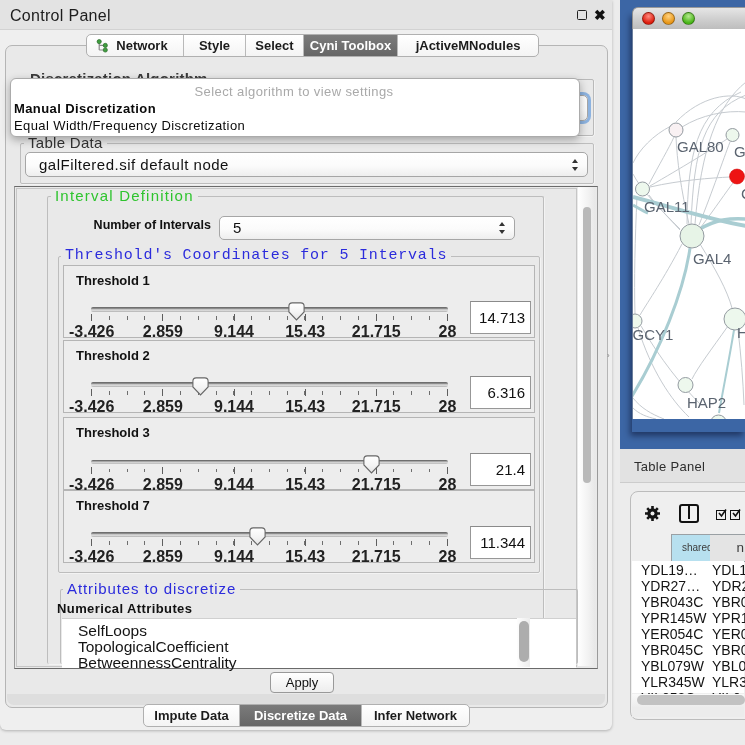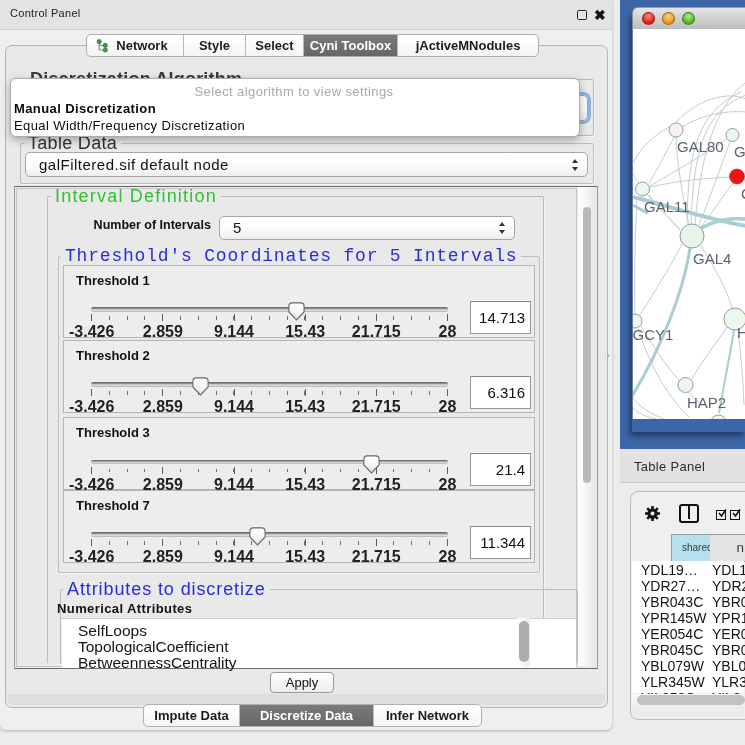--- a/index.html
+++ b/index.html
@@ -1,20 +1,20 @@
 <!DOCTYPE html>
 <html><head><meta charset="utf-8">
 <style>
 html,body{margin:0;padding:0;}
 body{width:745px;height:745px;position:relative;overflow:hidden;
  background:#ececec;font-family:"Liberation Sans",sans-serif;}
 .a{position:absolute;}
 .grp{position:absolute;border:1px solid #bdbdbd;border-radius:2px;
  box-shadow:0.5px 0.5px 0 rgba(255,255,255,.9);}
-.gtitle{position:absolute;background:#e9e9e9;padding:0 4px;font-size:18px;letter-spacing:0.5px;line-height:14px;white-space:nowrap;}
+.gtitle{position:absolute;background:#e9e9e9;padding:0 4px;font-size:15px;letter-spacing:0.5px;line-height:14px;white-space:nowrap;}
 .combo{position:absolute;background:linear-gradient(180deg,#ffffff 0%,#fbfbfb 55%,#eeeeee 100%);
  border:1px solid #a6a6a6;border-radius:5px;font-size:15px;color:#111;}
 .combo .ct{position:absolute;left:13px;top:0;letter-spacing:0.5px;}
 .spin{position:absolute;right:8px;top:50%;width:7px;height:12px;margin-top:-6px;}
 .spin:before{content:"";position:absolute;left:0;top:0;border-left:3.5px solid transparent;border-right:3.5px solid transparent;border-bottom:4.5px solid #333;}
 .spin:after{content:"";position:absolute;left:0;bottom:0;border-left:3.5px solid transparent;border-right:3.5px solid transparent;border-top:4.5px solid #333;}
 .tpanel{position:absolute;left:63px;width:470px;height:71px;border:1px solid #b5b5b5;background:#ededed;}
 .tlabel{position:absolute;left:12px;top:7px;font-size:13px;font-weight:bold;color:#111;}
 .track{position:absolute;left:27px;width:357px;height:4.5px;border-radius:2px;
  background:linear-gradient(180deg,#6f6f6f 0%,#6f6f6f 22%,#c2c2c2 45%,#dcdcdc 75%,#a9a9a9 100%);}
@@ -25,21 +25,21 @@
  border-top-color:#8a8a8a;font-size:15px;color:#111;text-align:right;line-height:31px;padding-right:5px;}
 .tabg{position:absolute;display:flex;background:linear-gradient(180deg,#ffffff, #f4f4f4);border:1px solid #b0b0b0;border-radius:5px;overflow:hidden;height:21px;}
 .tab{font-size:13px;font-weight:bold;color:#1c1c1c;line-height:21px;border-left:1px solid #b9b9b9;white-space:nowrap;text-align:center;box-sizing:border-box;}
 .tab:first-child{border-left:none;}
 .tabsel{background:linear-gradient(180deg,#7b7b7b,#666666);color:#fff;}
 .row{position:absolute;font-size:14px;color:#141414;white-space:nowrap;}
 </style></head><body>
 
 <div class="a" style="left:0;top:0;width:612px;height:730px;background:#efefef;border-radius:0 0 6px 6px;box-shadow:0 1px 3px rgba(0,0,0,0.25);"></div>
 <div class="a" style="left:0;top:0;width:612px;height:29px;background:#e3e3e3;border-bottom:1px solid #d2d2d2;"></div>
-<div class="a" style="left:10px;top:7px;font-size:11px;color:#1d1d1d;letter-spacing:0.3px;">Control Panel</div>
+<div class="a" style="left:10px;top:7px;font-size:16px;color:#1d1d1d;letter-spacing:0.3px;">Control Panel</div>
 <div class="a" style="left:577px;top:10px;width:8px;height:8px;border:1.8px solid #222;border-radius:1.5px;"></div>
 <div class="a" style="left:594px;top:8px;width:14px;height:14px;font-size:14px;font-weight:bold;color:#111;line-height:14px;">✖</div>
 <div class="a" style="left:5px;top:45px;width:601px;height:661px;background:#e9e9e9;border:1px solid #b5b5b5;border-radius:7px;"></div>
 <div class="a" style="left:7px;top:694px;width:598px;height:11px;background:#dedede;border-radius:0 0 7px 7px;"></div>
 <div class="tabg" style="left:86px;top:34px;">
     <div class="tab" style="width:96px;position:relative;padding-left:14px;"><svg style="position:absolute;left:9px;top:4px;" width="13" height="14" viewBox="0 0 13 14">
         <path d="M3.2 3.2 V11 M3.2 6.4 H9 M3.2 11 H9" stroke="#8a8a8a" stroke-width="1.2" fill="none"></path>
         <circle cx="3.2" cy="2.6" r="2.1" fill="#3f9e3f" stroke="#2a6b2a" stroke-width="0.7"></circle>
         <circle cx="9.3" cy="6.4" r="2.1" fill="#3f9e3f" stroke="#2a6b2a" stroke-width="0.7"></circle>
         <circle cx="9.3" cy="11" r="2.1" fill="#3f9e3f" stroke="#2a6b2a" stroke-width="0.7"></circle>
@@ -186,21 +186,21 @@
 <div class="grp" style="left:60px;top:589px;width:516px;height:74px;border-bottom:none;"></div>
 <div class="gtitle" style="left:63px;top:581.5px;color:#2b2bdc;letter-spacing:0.9px;">Attributes to discretize</div>
 <div class="a" style="left:57px;top:601px;font-size:13px;font-weight:bold;color:#111;letter-spacing:0.4px;">Numerical Attributes</div>
 <div class="a" style="left:62px;top:618px;width:514px;height:49px;background:#ffffff;border-top:1px solid #d0d0d0;"></div>
 <div class="a" style="left:78px;top:623px;font-size:15.5px;color:#141414;line-height:16.2px;">SelfLoops<br>TopologicalCoefficient<br>BetweennessCentrality</div>
 <div class="a" style="left:517px;top:618px;width:13px;height:49px;background:linear-gradient(90deg,#fdfdfd,#ececec);"></div>
 <div class="a" style="left:518.5px;top:621px;width:10px;height:41px;background:#adadad;border-radius:5px;"></div>
 <div class="a" style="left:270px;top:672px;width:62px;height:19px;background:linear-gradient(180deg,#ffffff,#ededed);border:1px solid #999;border-radius:4px;font-size:13px;color:#111;text-align:center;line-height:19px;">Apply</div>
 <div class="tabg" style="left:143px;top:704px;">
     <div class="tab" style="width:95px;">Impute Data</div>
-    <div class="tab tabsel" style="width:134px;">Discretize Data</div>
+    <div class="tab tabsel" style="width:122px;">Discretize Data</div>
     <div class="tab" style="width:108px;">Infer Network</div>
   </div>
 <div class="a" style="left:607px;top:351px;width:6px;height:8px;font-size:8px;color:#8a8a8a;">›</div>
 <div class="a" style="left:10px;top:78px;width:568px;height:57px;background:#ffffff;border:1px solid #ababab;border-radius:6px;box-shadow:0 3px 8px rgba(0,0,0,0.3);"></div>
 <div class="a" style="left:10px;top:84px;width:568px;text-align:center;font-size:13px;color:#a9a9a9;letter-spacing:0.4px;">Select algorithm to view settings</div>
 <div class="a" style="left:14px;top:101px;font-size:13px;font-weight:bold;color:#0a0a0a;letter-spacing:0.4px;">Manual Discretization</div>
 <div class="a" style="left:14px;top:118px;font-size:13px;color:#0a0a0a;letter-spacing:0.4px;">Equal Width/Frequency Discretization</div>
 <div class="a" style="left:620px;top:0;width:125px;height:449px;background:#3c66a5;"></div>
 <div class="a" style="left:632px;top:12px;width:113px;height:420px;box-shadow:-2px 4px 6px rgba(0,0,25,0.45);"></div>
 <div class="a" style="left:632px;top:7px;width:113px;height:21px;border-radius:6px 0 0 0;background:linear-gradient(180deg,#e6e6e6 0%,#d2d2d2 45%,#bdbdbd 100%);border-left:1px solid #8f8f8f;border-top:1px solid #999;border-bottom:1px solid #8a8a8a;"></div>

